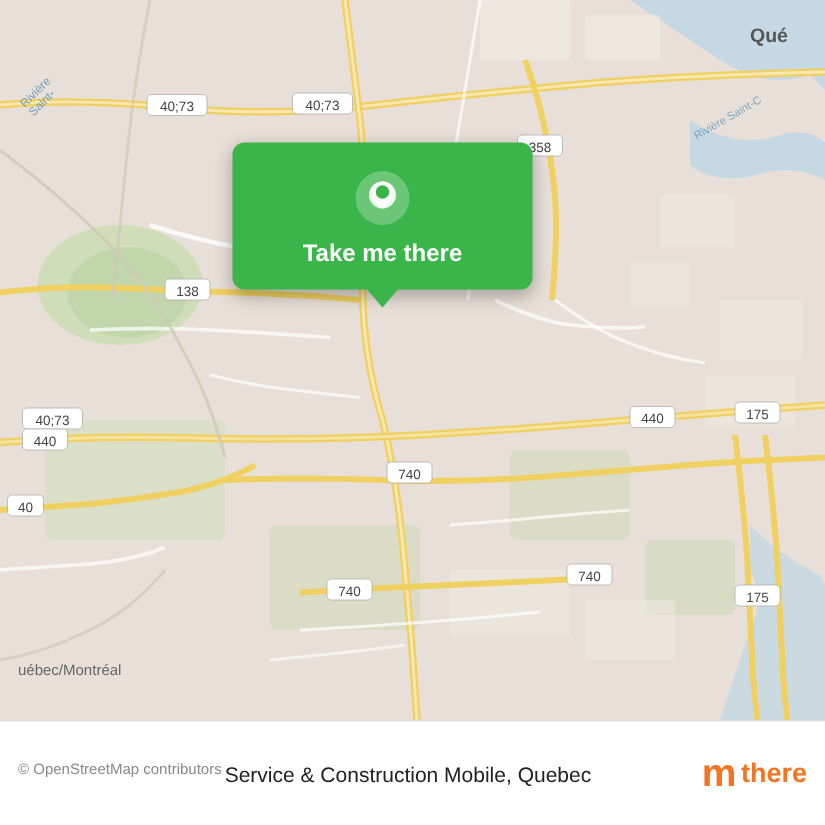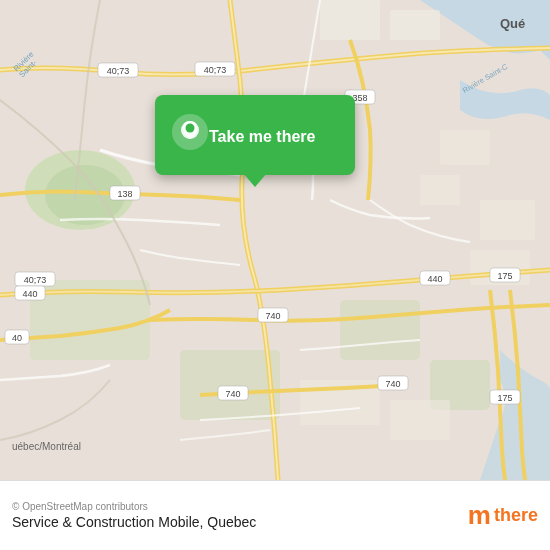--- a/index.html
+++ b/index.html
@@ -22,21 +22,21 @@
 
     
     #location-card {
       position: absolute;
       top: 95px;
       left: 155px;
       width: 200px;
       background: #3ab54a;
       border-radius: 8px;
       display: flex;
-      flex-direction: row;
+      flex-direction: column;
       align-items: center;
       padding: 18px 16px 14px;
       box-shadow: 0 4px 12px rgba(0,0,0,0.3);
     }
 
     #location-card::after {
       content: '';
       position: absolute;
       bottom: -12px;
       left: 50%;
@@ -71,21 +71,21 @@
       background: #fff;
       border-top: 1px solid #ddd;
       display: flex;
       align-items: center;
       justify-content: space-between;
       padding: 0 12px;
     }
 
     #footer-left {
       display: flex;
-      flex-direction: column;
+      flex-direction: row;
       gap: 2px;
     }
 
     #osm-attribution {
       font-size: 10px;
       color: #888;
     }
 
     #location-name {
       font-size: 14px;

